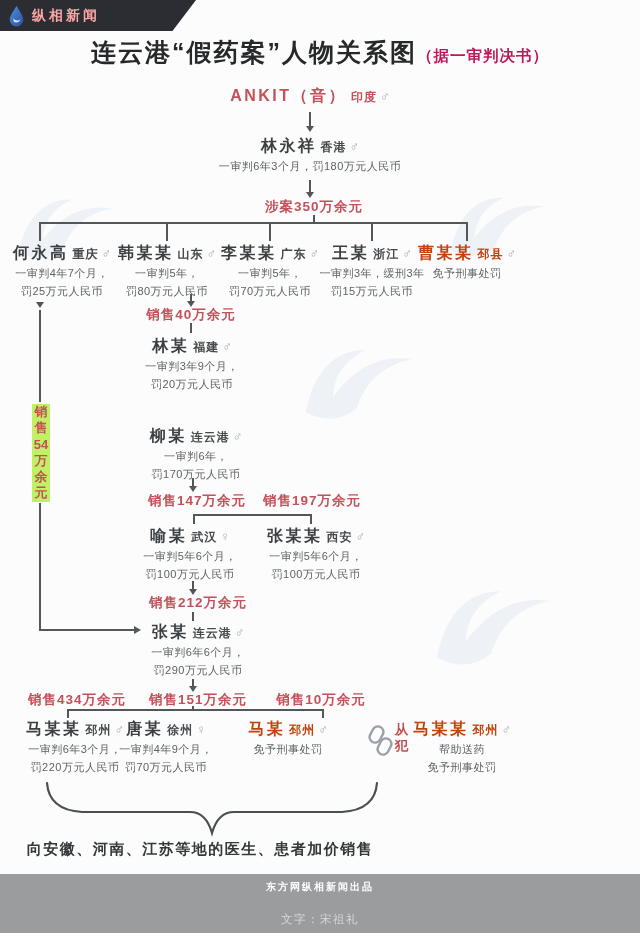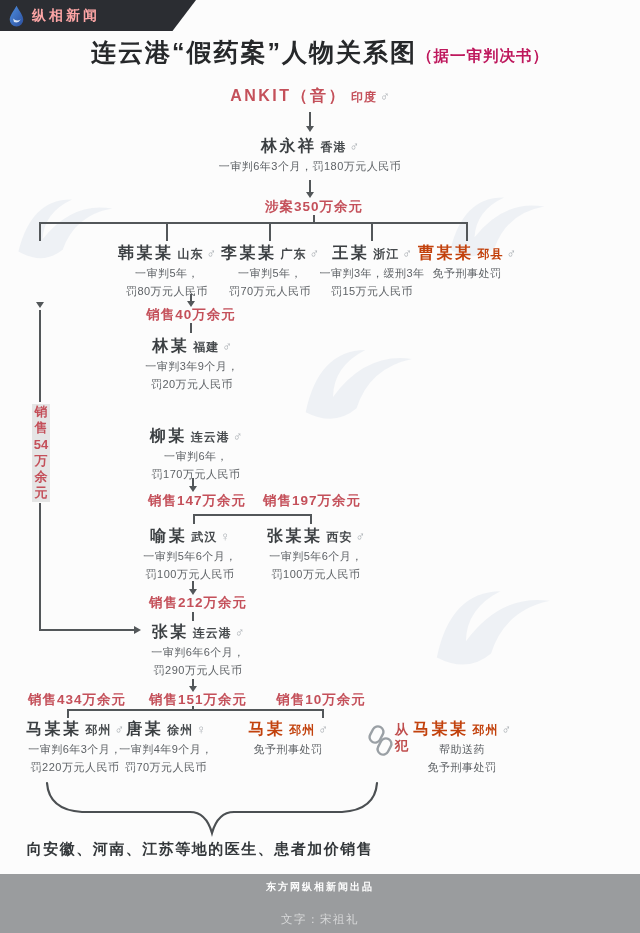--- a/index.html
+++ b/index.html
@@ -21,21 +21,21 @@
   .nm{font-size:16px;font-weight:bold;color:#3b3f42;letter-spacing:2.5px;}
   .loc{font-size:12px;font-weight:bold;color:#45494c;letter-spacing:1px;margin-left:4px;}
   .gen{font-size:13px;color:#a9aeb3;margin-left:3px;font-weight:normal;}
   .det{font-size:11px;color:#5d6165;line-height:1.5;letter-spacing:.5px;margin-top:1px;}
   .red .nm,.red .loc{color:#c4505a;}
   .green .nm,.green .loc{color:#c2410c;}
   
   .flab{position:absolute;transform:translateX(-50%);font-size:13.5px;font-weight:bold;
         color:#c4505a;letter-spacing:1px;white-space:nowrap;}
   .vtext{position:absolute;transform:translateX(-50%);width:18px;font-size:13px;font-weight:bold;
-         color:#c4505a;line-height:1.25;text-align:center;word-break:break-all;background:#e5e5e5;}
+         color:#c4505a;line-height:1.25;text-align:center;word-break:break-all;background:#bef264;}
   .vred{position:absolute;width:15px;font-size:13.5px;font-weight:bold;color:#bf4d4d;
         line-height:1.15;text-align:center;word-break:break-all;}
   
   .vl{position:absolute;width:2px;background:#53575a;}
   .hl{position:absolute;height:2px;background:#53575a;}
   .ad{position:absolute;width:0;height:0;border-left:4px solid transparent;
       border-right:4px solid transparent;border-top:6px solid #53575a;}
   .ar{position:absolute;width:0;height:0;border-top:4px solid transparent;
       border-bottom:4px solid transparent;border-left:7px solid #53575a;}
   
@@ -110,20 +110,25 @@
   <div class="flab" style="left:314px;top:198px;">涉案350万余元</div>
   <div class="vl" style="left:313px;top:215px;height:8px;"></div>
 
   <div class="hl" style="left:40px;top:222px;width:428px;"></div>
   <div class="vl" style="left:39px;top:222px;height:19px;"></div>
   <div class="vl" style="left:166px;top:222px;height:19px;"></div>
   <div class="vl" style="left:269px;top:222px;height:19px;"></div>
   <div class="vl" style="left:371px;top:222px;height:19px;"></div>
   <div class="vl" style="left:466px;top:222px;height:19px;"></div>
 
+  <div class="node" style="left:62px;top:243px;">
+    <div><span class="nm">何永高</span><span class="loc">重庆</span><span class="gen">♂</span></div>
+    <div class="det">一审判4年7个月，</div>
+    <div class="det">罚25万元人民币</div>
+  </div>
   <div class="node" style="left:167px;top:243px;">
     <div><span class="nm">韩某某</span><span class="loc">山东</span><span class="gen">♂</span></div>
     <div class="det">一审判5年，</div>
     <div class="det">罚80万元人民币</div>
   </div>
   <div class="node" style="left:270px;top:243px;">
     <div><span class="nm">李某某</span><span class="loc">广东</span><span class="gen">♂</span></div>
     <div class="det">一审判5年，</div>
     <div class="det">罚70万元人民币</div>
   </div>

